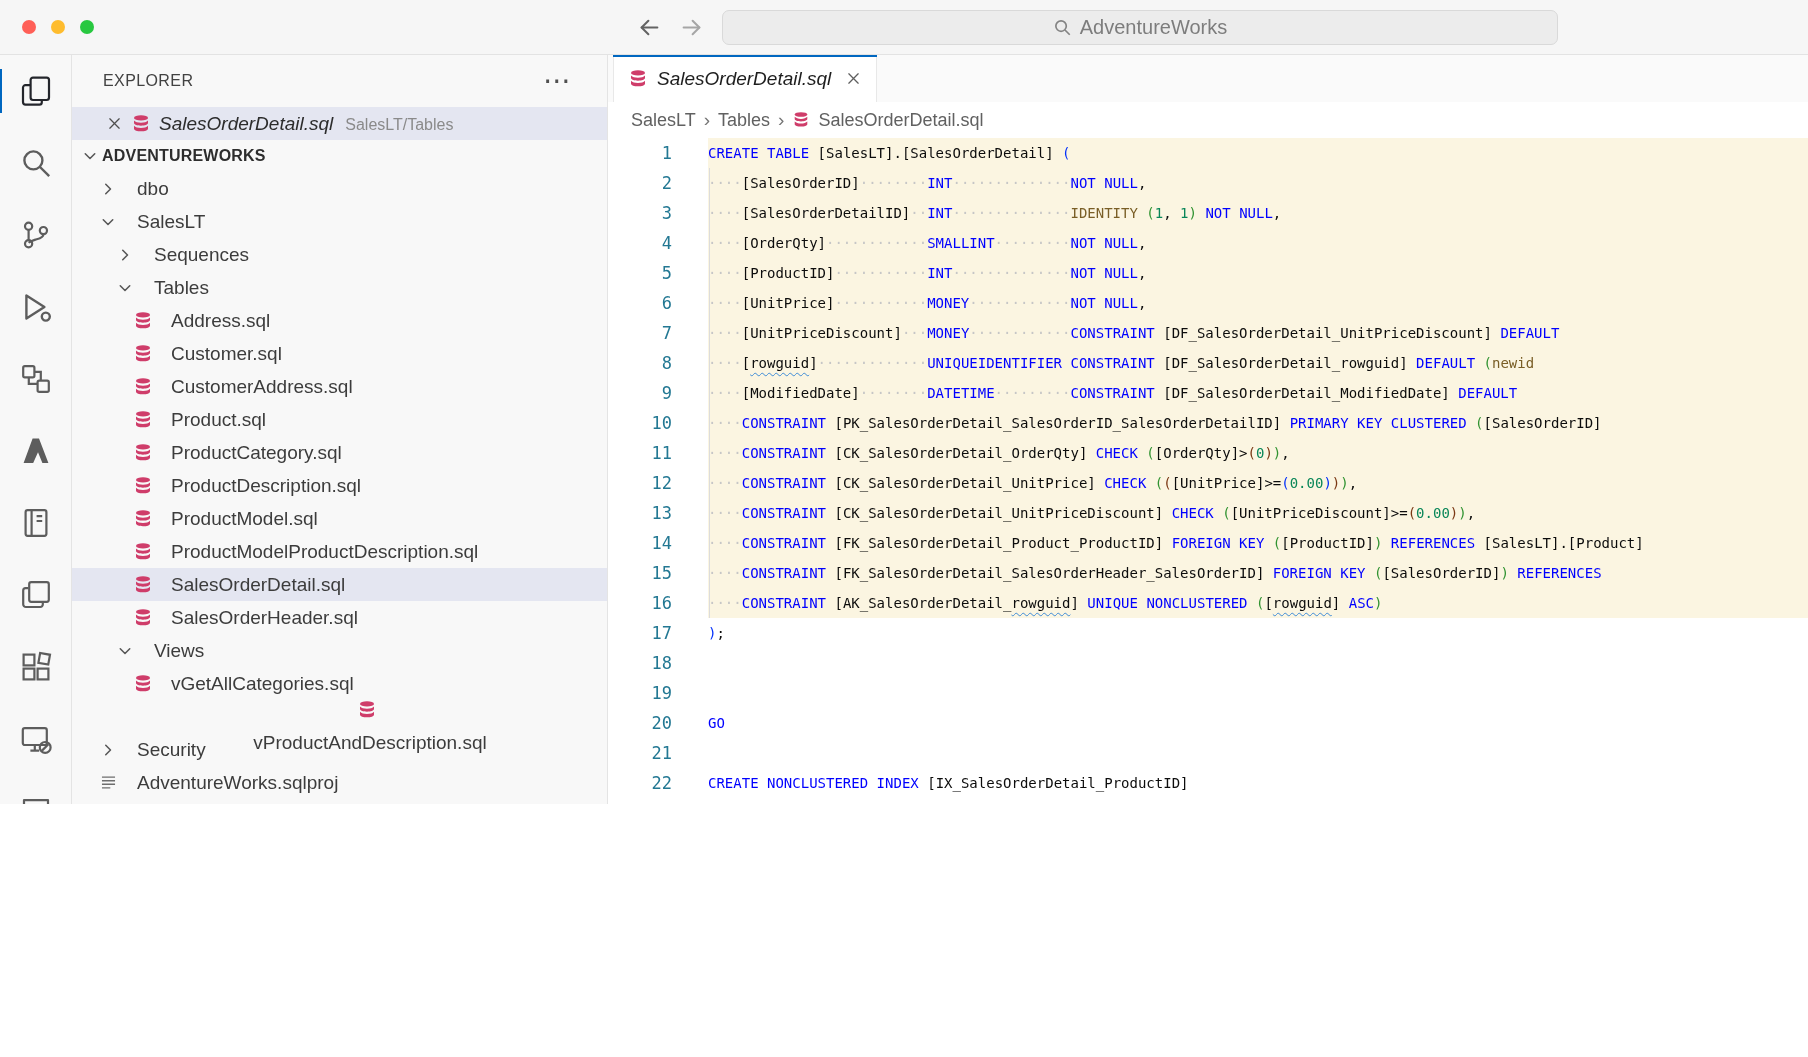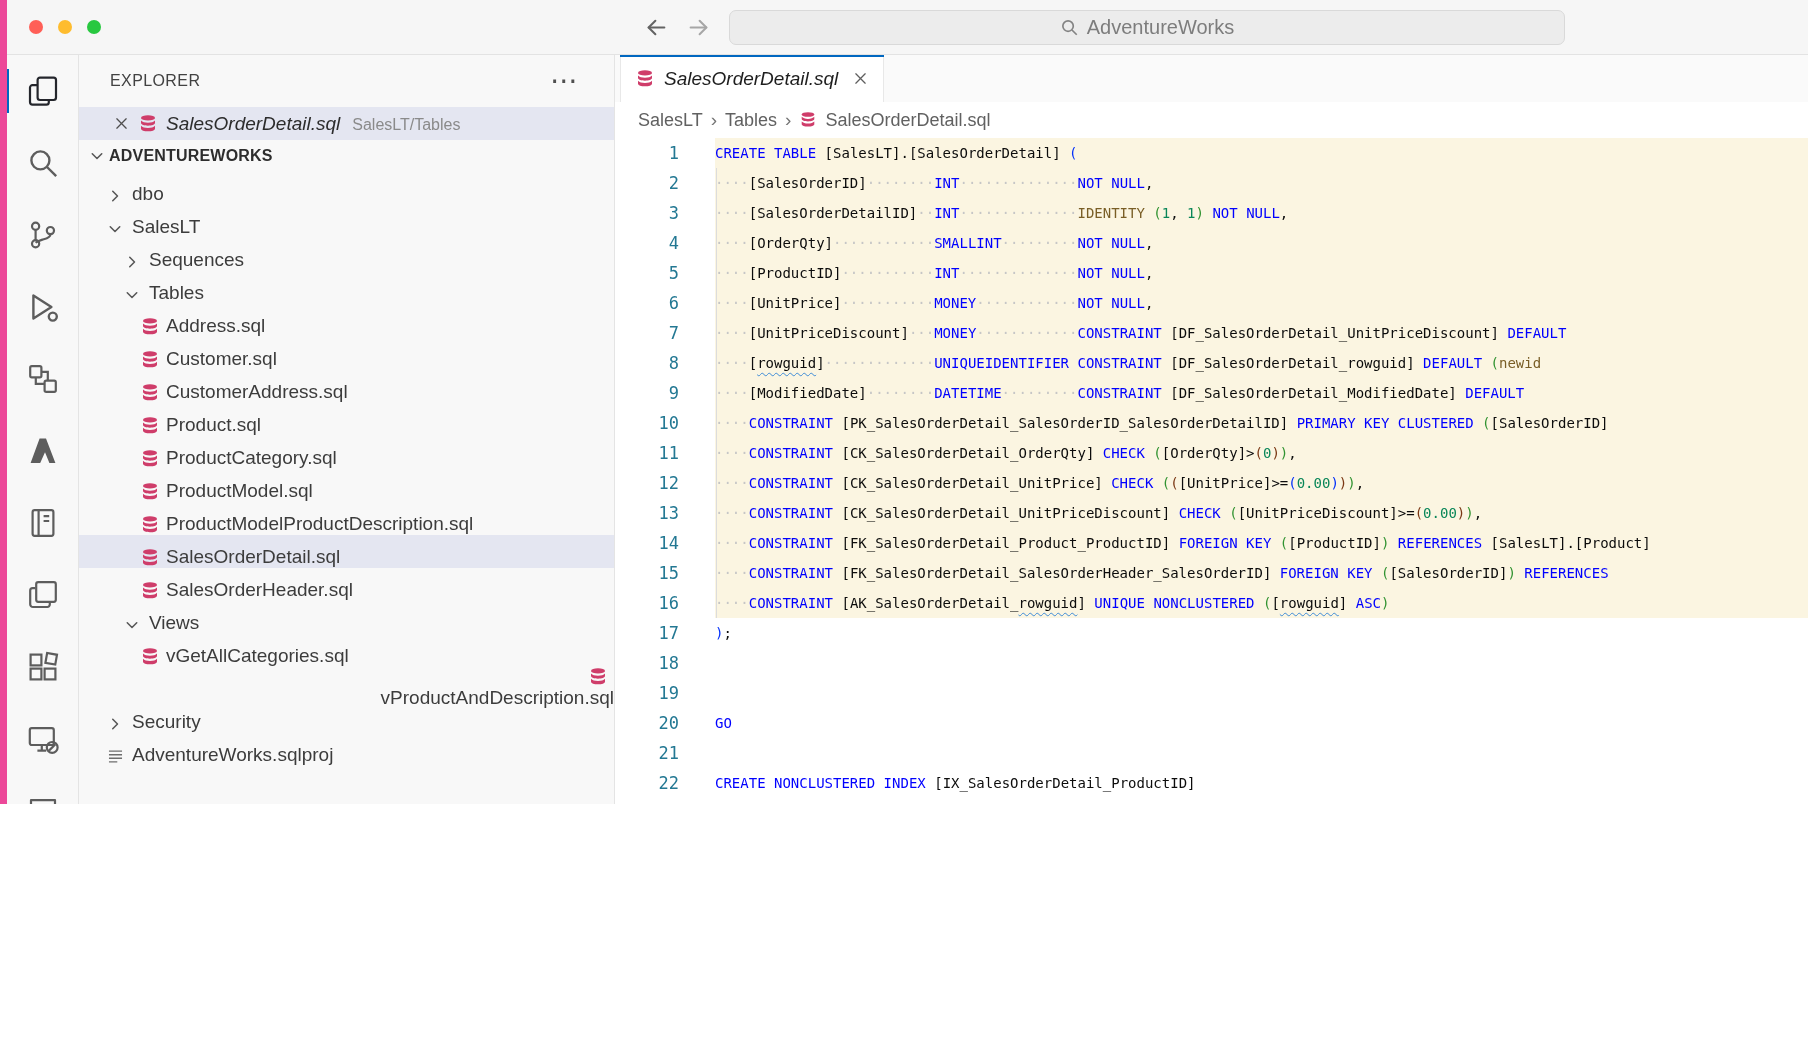--- a/index.html
+++ b/index.html
@@ -1,19 +1,19 @@
 <!DOCTYPE html>
 <html style="--accent: #0067c0; --database-icon: #cf3d6a; --keyword: #0000ff; --identifier: #0c0c0c; --number: #098658; --function-name: #795e26; --bracket1: #0431fa; --bracket2: #319331; --bracket3: #7b3814; --whitespace-dot: #c6c6c6; --squiggle: #3f8cd6; --selection-bg: #e4e6f1; --line-number: #237893; --statement-highlight: #fbf5e1; --traffic-red: #ff5f57; --traffic-yellow: #febc2e; --traffic-green: #28c840;"><head>
 <meta charset="utf-8">
 <style>
   * { margin:0; padding:0; box-sizing:border-box; }
   html,body { width:1808px; height:1057px; overflow:hidden; background:#fff; }
   body { font-family:"Liberation Sans","DejaVu Sans",sans-serif; }
 
-  .window { position:relative; width:1808px; height:804px; background:#ec4899; overflow:hidden;padding-left:7px; }
+  .window { position:relative; width:1808px; height:804px; background:#701a75; overflow:hidden; }
 
   
   .titlebar { position:relative; height:55px; background:#f6f6f6; border-bottom:1px solid #e3e3e3; }
   .traffic { position:absolute; left:22px; top:20px; display:flex; gap:15px; }
   .tl { width:14px; height:14px; border-radius:50%; cursor:pointer; }
   .tl.red    { background:var(--traffic-red,#ff5f57); }
   .tl.yellow { background:var(--traffic-yellow,#febc2e); }
   .tl.green  { background:var(--traffic-green,#28c840); }
   .navbtn { position:absolute; top:14px; width:27px; height:27px; color:#636363; cursor:pointer; }
   .navbtn svg { width:100%; height:100%; }
@@ -53,21 +53,21 @@
 
   .oe-row { height:33px; display:flex; align-items:center; padding-left:34px; gap:8px; cursor:pointer; font-size:19px; }
   .oe-row.sel { background:var(--selection-bg,#e4e6f1); }
   .oe-close { width:17px; height:17px; color:#4f4f4f; flex:none; display:inline-flex; cursor:pointer; }
   .oe-close svg { width:100%; height:100%; }
   .dbicon { width:20px; height:20px; color:var(--database-icon,#cf3d6a); flex:none; display:inline-flex; }
   .dbicon svg { width:100%; height:100%; }
   .oe-label { font-style:italic; color:#2c2c2c; white-space:nowrap; }
   .oe-desc { font-size:16px; color:#8a8a8a; margin-left:4px; padding-top:2px; white-space:nowrap; }
 
-  .trow { height:33px; display:flex; align-items:flex-end; cursor:pointer; font-size:19px; }
+  .trow { height:33px; display:flex; align-items:center; cursor:pointer; font-size:19px;gap:12px; }
   .trow.sel { background:var(--selection-bg,#e4e6f1); }
   .slot { width:24px; flex:none; display:flex; align-items:center; margin-right:2px; }
   .slot svg { width:18px; height:18px; }
   .slot.chev-slot { color:#585858; }
   .slot.down svg { transform:rotate(90deg); }
   .slot.db { color:var(--database-icon,#cf3d6a); }
   .slot.db svg { width:20px; height:20px; }
   .slot.proj { color:#6d6d6d; }
   .slot.proj svg { width:19px; height:19px; }
   .tlabel { white-space:nowrap; color:#3c3c3c; }
@@ -353,20 +353,30 @@
           </div>
           <div class="trow" style="padding-left: 61px;">
             <span class="slot db">
               <svg viewBox="0 0 16 16" fill="currentColor">
                 <ellipse cx="8" cy="3.1" rx="5.6" ry="2.1"></ellipse>
                 <path d="M2.4 5.2c1.1 1.1 3.1 1.8 5.6 1.8s4.5-.7 5.6-1.8v2c0 1.2-2.5 2.1-5.6 2.1s-5.6-.9-5.6-2.1z"></path>
                 <path d="M2.4 9.4c1.1 1.1 3.1 1.8 5.6 1.8s4.5-.7 5.6-1.8v2.3c0 1.2-2.5 2.1-5.6 2.1s-5.6-.9-5.6-2.1z"></path>
               </svg>
             </span>
             <span class="tlabel">ProductCategory.sql</span>
+          </div>
+          <div class="trow" style="padding-left: 61px;">
+            <span class="slot db">
+              <svg viewBox="0 0 16 16" fill="currentColor">
+                <ellipse cx="8" cy="3.1" rx="5.6" ry="2.1"></ellipse>
+                <path d="M2.4 5.2c1.1 1.1 3.1 1.8 5.6 1.8s4.5-.7 5.6-1.8v2c0 1.2-2.5 2.1-5.6 2.1s-5.6-.9-5.6-2.1z"></path>
+                <path d="M2.4 9.4c1.1 1.1 3.1 1.8 5.6 1.8s4.5-.7 5.6-1.8v2.3c0 1.2-2.5 2.1-5.6 2.1s-5.6-.9-5.6-2.1z"></path>
+              </svg>
+            </span>
+            <span class="tlabel">ProductDescription.sql</span>
           </div>
           <div class="trow" style="padding-left: 61px;">
             <span class="slot db">
               <svg viewBox="0 0 16 16" fill="currentColor">
                 <ellipse cx="8" cy="3.1" rx="5.6" ry="2.1"></ellipse>
                 <path d="M2.4 5.2c1.1 1.1 3.1 1.8 5.6 1.8s4.5-.7 5.6-1.8v2c0 1.2-2.5 2.1-5.6 2.1s-5.6-.9-5.6-2.1z"></path>
                 <path d="M2.4 9.4c1.1 1.1 3.1 1.8 5.6 1.8s4.5-.7 5.6-1.8v2.3c0 1.2-2.5 2.1-5.6 2.1s-5.6-.9-5.6-2.1z"></path>
               </svg>
             </span>
             <span class="tlabel">ProductModel.sql</span>

